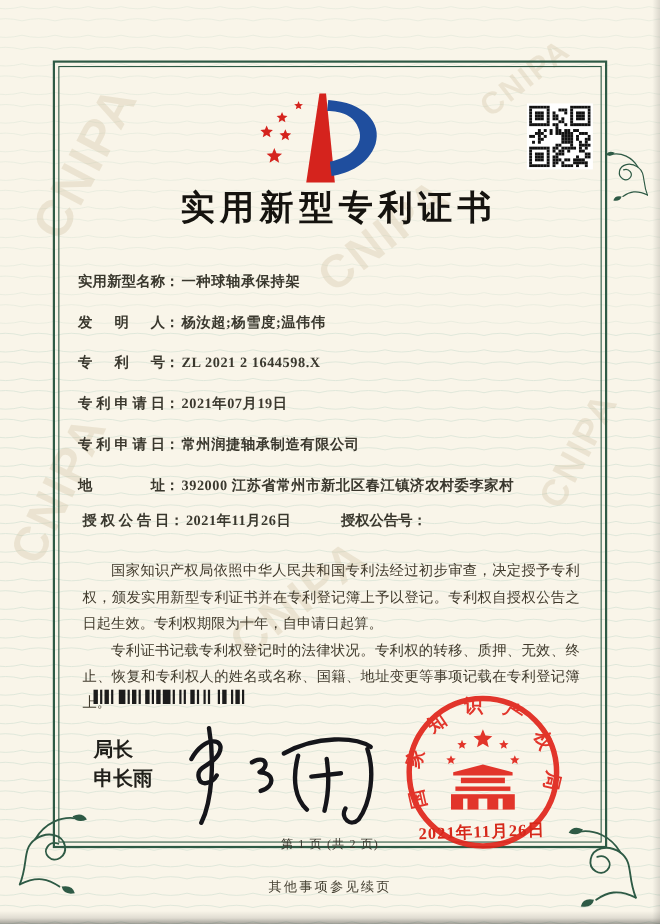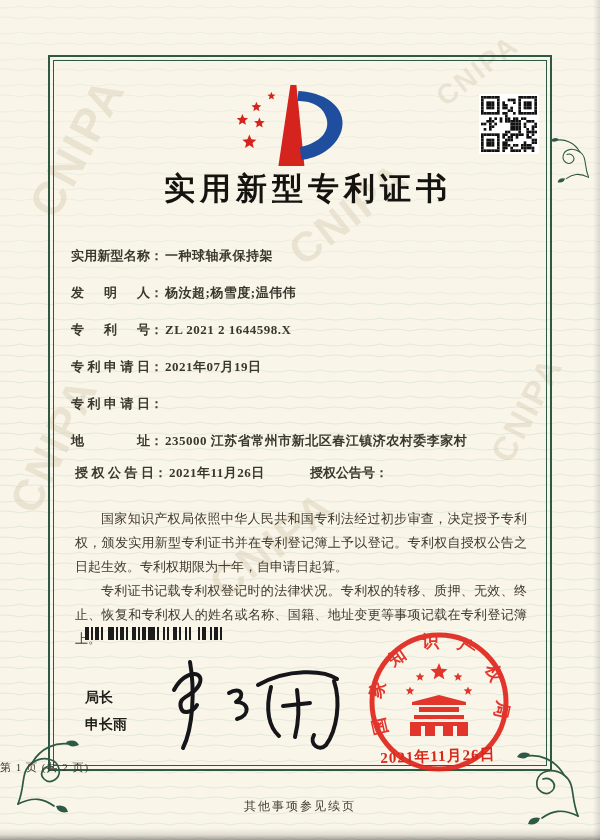--- a/index.html
+++ b/index.html
@@ -26,27 +26,27 @@
   .fcolon{display:inline-block;}
   .fvalue{margin-left:2px;letter-spacing:.5px;white-space:nowrap;}
   .grant-row{position:absolute;left:75px;right:70px;top:461px;font-size:13px;font-weight:600;line-height:23px;z-index:4;}
   .grant-right{position:absolute;left:235px;top:0;display:flex;}
   .grant-left{display:flex;}
   .paras{position:absolute;left:75px;right:73px;top:486px;z-index:4;font-size:13px;line-height:24px;
          text-align:justify;color:#403a2c;font-weight:500;margin-top:21px;}
   .paras p{margin:0;text-indent:2em;}
   .barcode{position:absolute;left:85px;top:627px;height:13px;z-index:4;font-size:0;}
   .barcode span{display:inline-block;height:13px;vertical-align:top;}
-  .commissioner{position:absolute;left:85px;top:684px;z-index:5;font-size:14px;font-weight:700;line-height:27px;
+  .commissioner{position:absolute;left:85px;top:668px;z-index:5;font-size:18px;font-weight:700;line-height:27px;
          font-family:"Liberation Sans","DejaVu Sans",sans-serif;color:#21201b;}
   .signature{position:absolute;left:138px;top:652px;z-index:6;}
   .seal{position:absolute;left:365px;top:628px;z-index:6;}
   .seal-date{position:absolute;left:356px;top:747px;width:164px;text-align:center;z-index:7;
          color:#d6281a;font-weight:700;font-size:15px;transform:rotate(-2deg);letter-spacing:1px;}
-  .page-footer{position:absolute;left:0;right:0;top:760px;font-size:11px;letter-spacing:1px;z-index:4;}
+  .page-footer{position:absolute;left:0;right:0;top:760px;text-align:center;font-size:11px;letter-spacing:1px;z-index:4;}
   .continuation{position:absolute;left:0;right:0;top:798px;text-align:center;font-size:12px;letter-spacing:2px;
          color:#464234;z-index:4;}
   .hidden-defs{position:absolute;width:0;height:0;overflow:hidden;}
 </style>
 </head>
 <body>
 
 <div class="page">
 
   <svg class="waves" id="waves" width="600" height="840">
@@ -404,25 +404,26 @@
       <span class="fvalue">ZL 2021 2 1644598.X</span>
     </div>
     <div class="field-row">
       <span class="flabel">专利申请日</span>
         <span class="fcolon">：</span>
       <span class="fvalue">2021年07月19日</span>
     </div>
     <div class="field-row">
       <span class="flabel">专利申请日</span>
         <span class="fcolon">：</span>
+      <span class="fvalue">常州润捷轴承制造有限公司</span>
     </div>
     <div class="field-row">
       <span class="flabel">地址</span>
         <span class="fcolon">：</span>
-      <span class="fvalue">235000 江苏省常州市新北区春江镇济农村委李家村</span>
+      <span class="fvalue">392000 江苏省常州市新北区春江镇济农村委李家村</span>
     </div>
   </div>
 
   <div class="grant-row">
     <div class="grant-left">
       <span class="flabel">授权公告日</span>
         <span>：</span>
       <span class="fvalue">2021年11月26日</span>
     </div>
     <div class="grant-right">

